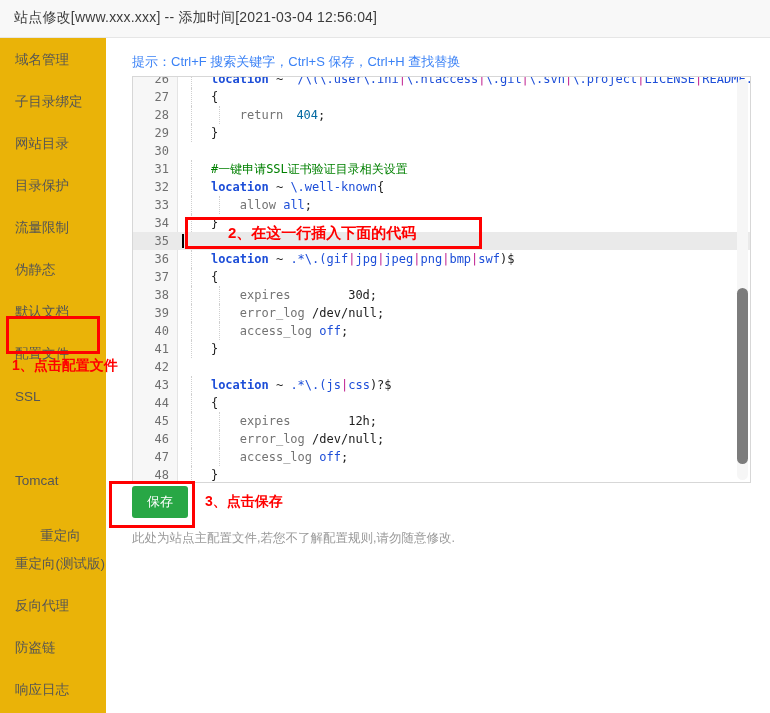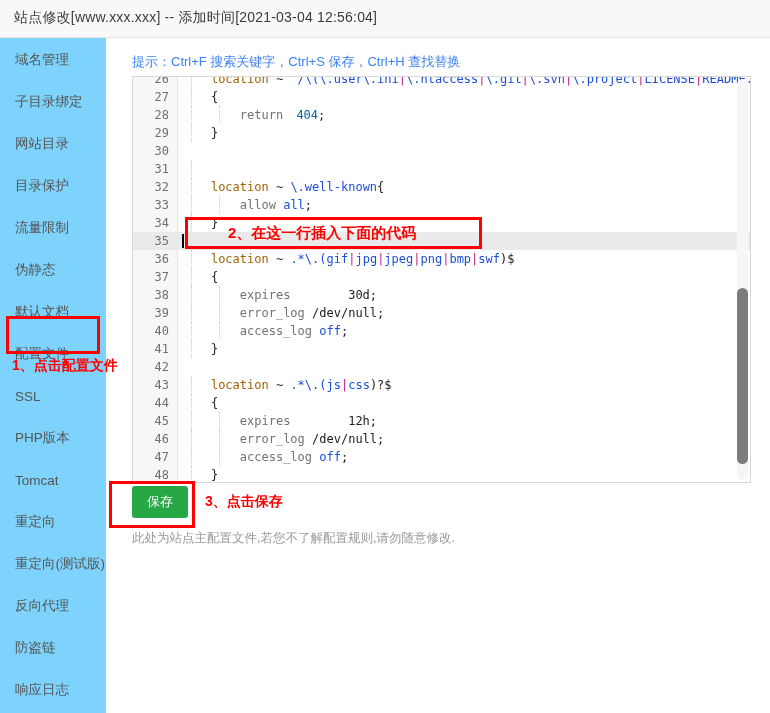--- a/index.html
+++ b/index.html
@@ -27,21 +27,21 @@
     position: absolute; left: 14px; top: 9px;
     font-size: 14px; color: #3c3c3c;
     white-space: nowrap;
     letter-spacing: 0.2px;
   }
 
   
   .sidebar {
     position: absolute; left: 0; top: 38px;
     width: 106px; height: 675px;
-    background: #7dd3fc;
+    background: #eab308;
     box-sizing: border-box;
   }
   .side-item {
     position: absolute;
     left: 0; width: 106px; height: 44px;
     box-sizing: border-box;
     color: #555555;
     font-size: 13.5px;
     display: flex; align-items: center;
     padding-left: 15px;
@@ -108,21 +108,21 @@
     white-space: pre;
   }
   .guide {
     position: absolute; top: 0; width: 1px; height: 18px;
     border-left: 1px dotted #cfcfcf;
   }
   .g1 { left: 58px; }
   .g2 { left: 86px; }
 
   
-  .t-kw   { color: #a16207; }
+  .t-kw   { color: #1d4ed8; font-weight: bold; }
   .t-cmt  { color: #008000; }
   .t-num  { color: #0369a1; margin-left: 6px; }
   .t-fn   { color: #737373; }
   .t-val  { color: #1d4ed8; }
   .t-op   { color: #303030; }
   .t-pipe { color: #c02090; }
   .t-plain{ color: #202020; }
 
   .caret {
     position: absolute;
@@ -219,27 +219,24 @@
       </div>
       <div class="side-item" style="top: 252px;">
         <span class="lbl">默认文档</span>
       </div>
       <div class="side-item" style="top: 294px;">
         <span class="lbl">配置文件</span>
       </div>
       <div class="side-item" style="top: 336px;">
         <span class="lbl">SSL</span>
       </div>
-      <div class="side-item" style="top: 378px;">
-        <span class="lbl">PHP版本</span>
-      </div>
       <div class="side-item" style="top: 420px;">
         <span class="lbl">Tomcat</span>
       </div>
-      <div class="side-item" style="top: 462px;">
+      <div class="side-item" style="top: 476px; justify-content: center;">
         <span class="lbl">重定向</span>
       </div>
       <div class="side-item" style="top: 504px;">
         <span class="lbl">重定向(测试版)</span>
       </div>
       <div class="side-item" style="top: 546px;">
         <span class="lbl">反向代理</span>
       </div>
       <div class="side-item" style="top: 588px;">
         <span class="lbl">防盗链</span>
@@ -255,21 +252,21 @@
 
     <div class="editor-wrap">
       <div class="gutter"></div>
       <div class="code-scroll">
         <div class="code-inner" id="code-inner">
             <div class="ln-row"><span class="ln-num">26</span><span class="guide g1"></span><span class="ln-code"><span>    </span><span class="t-kw">location </span><span class="t-op">~ </span><span class="t-val">^/\(\.user\.ini</span><span class="t-pipe">|</span><span class="t-val">\.htaccess</span><span class="t-pipe">|</span><span class="t-val">\.git</span><span class="t-pipe">|</span><span class="t-val">\.svn</span><span class="t-pipe">|</span><span class="t-val">\.project</span><span class="t-pipe">|</span><span class="t-val">LICENSE</span><span class="t-pipe">|</span><span class="t-val">README.md</span></span></div>
             <div class="ln-row"><span class="ln-num">27</span><span class="guide g1"></span><span class="ln-code"><span>    </span><span class="t-plain">{</span></span></div>
             <div class="ln-row"><span class="ln-num">28</span><span class="guide g1"></span><span class="guide g2"></span><span class="ln-code"><span>        </span><span class="t-fn">return </span><span class="t-num">404</span><span class="t-plain">;</span></span></div>
             <div class="ln-row"><span class="ln-num">29</span><span class="guide g1"></span><span class="ln-code"><span>    </span><span class="t-plain">}</span></span></div>
             <div class="ln-row"><span class="ln-num">30</span><span class="ln-code"></span></div>
-            <div class="ln-row"><span class="ln-num">31</span><span class="guide g1"></span><span class="ln-code"><span>    </span></span></div>
+            <div class="ln-row"><span class="ln-num">31</span><span class="guide g1"></span><span class="ln-code"><span>    </span><span class="t-cmt">#一键申请SSL证书验证目录相关设置</span></span></div>
             <div class="ln-row"><span class="ln-num">32</span><span class="guide g1"></span><span class="ln-code"><span>    </span><span class="t-kw">location </span><span class="t-op">~ </span><span class="t-val">\.well-known</span><span class="t-plain">{</span></span></div>
             <div class="ln-row"><span class="ln-num">33</span><span class="guide g1"></span><span class="guide g2"></span><span class="ln-code"><span>        </span><span class="t-fn">allow </span><span class="t-val">all</span><span class="t-plain">;</span></span></div>
             <div class="ln-row"><span class="ln-num">34</span><span class="guide g1"></span><span class="ln-code"><span>    </span><span class="t-plain">}</span></span></div>
             <div class="ln-row hl"><span class="ln-num">35</span><span class="ln-code"></span><span class="caret"></span></div>
             <div class="ln-row"><span class="ln-num">36</span><span class="guide g1"></span><span class="ln-code"><span>    </span><span class="t-kw">location </span><span class="t-op">~ </span><span class="t-val">.*\.(</span><span class="t-val">gif</span><span class="t-pipe">|</span><span class="t-val">jpg</span><span class="t-pipe">|</span><span class="t-val">jpeg</span><span class="t-pipe">|</span><span class="t-val">png</span><span class="t-pipe">|</span><span class="t-val">bmp</span><span class="t-pipe">|</span><span class="t-val">swf</span><span class="t-plain">)$</span></span></div>
             <div class="ln-row"><span class="ln-num">37</span><span class="guide g1"></span><span class="ln-code"><span>    </span><span class="t-plain">{</span></span></div>
             <div class="ln-row"><span class="ln-num">38</span><span class="guide g1"></span><span class="guide g2"></span><span class="ln-code"><span>        </span><span class="t-fn">expires</span><span class="t-plain">        30d</span><span class="t-plain">;</span></span></div>
             <div class="ln-row"><span class="ln-num">39</span><span class="guide g1"></span><span class="guide g2"></span><span class="ln-code"><span>        </span><span class="t-fn">error_log </span><span class="t-plain">/dev/null</span><span class="t-plain">;</span></span></div>
             <div class="ln-row"><span class="ln-num">40</span><span class="guide g1"></span><span class="guide g2"></span><span class="ln-code"><span>        </span><span class="t-fn">access_log </span><span class="t-val">off</span><span class="t-plain">;</span></span></div>
             <div class="ln-row"><span class="ln-num">41</span><span class="guide g1"></span><span class="ln-code"><span>    </span><span class="t-plain">}</span></span></div>

